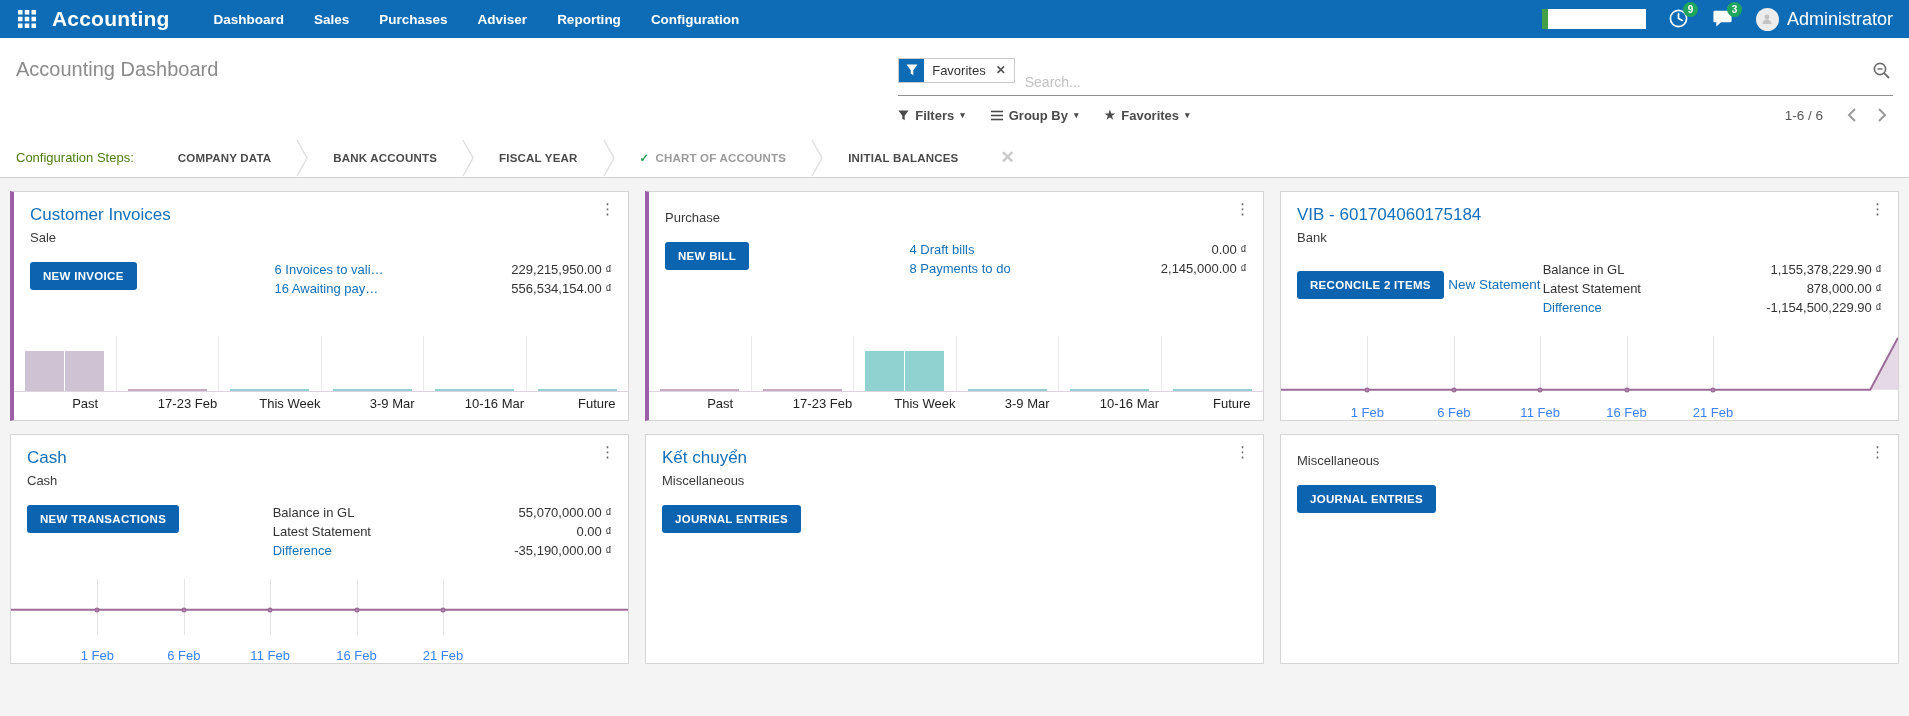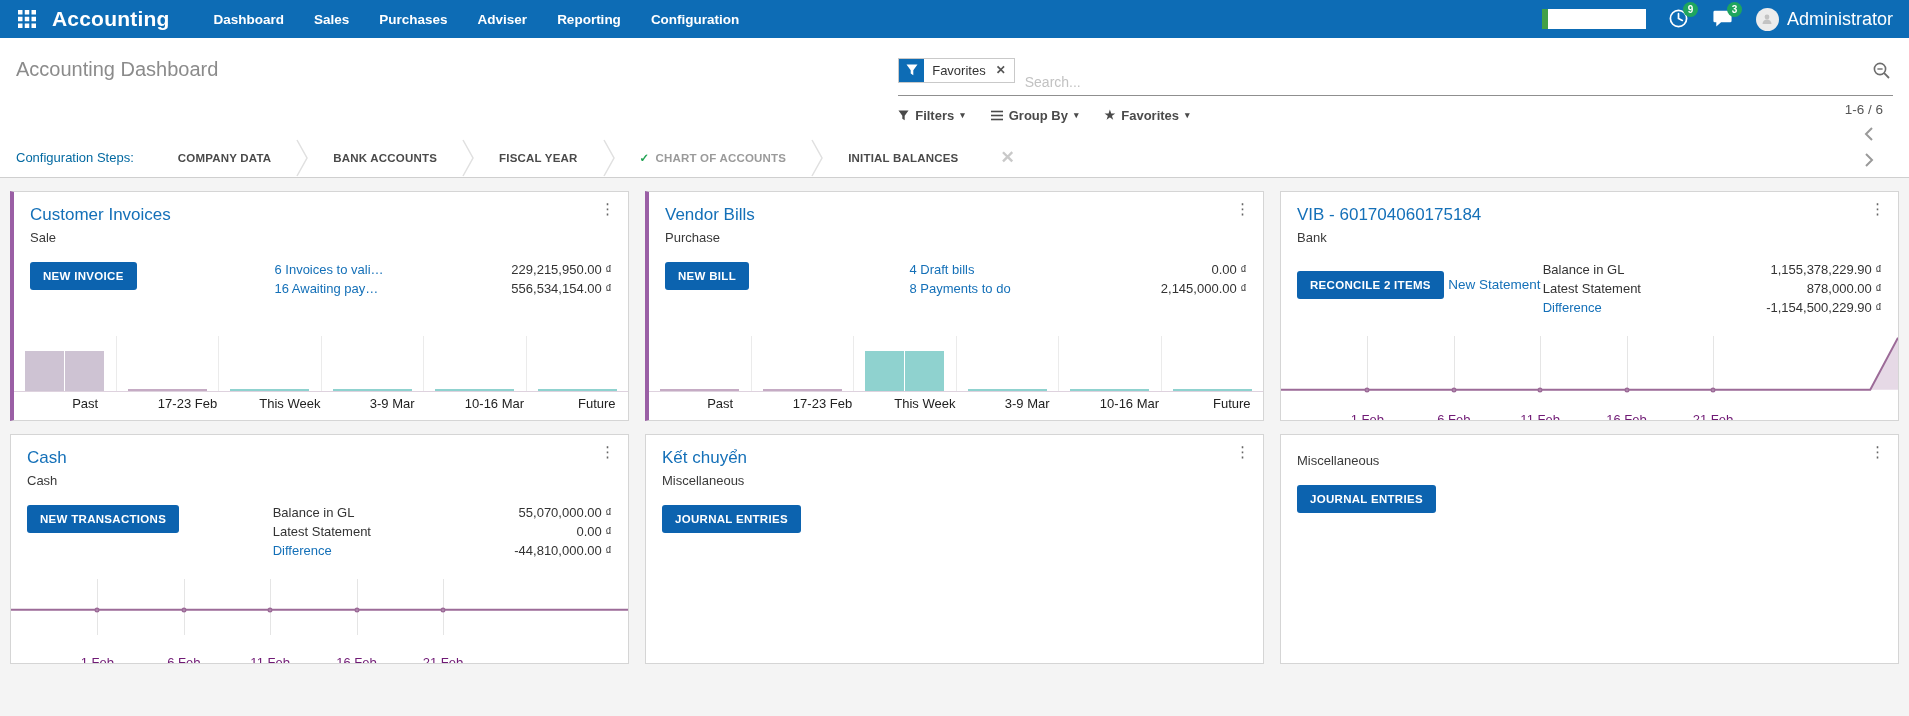--- a/index.html
+++ b/index.html
@@ -30,28 +30,28 @@
   .facet-icon { width:25px; background:#0d6cb5; display:flex; align-items:center; justify-content:center; }
   .facet-label { padding:0 8px; font-size:13px; color:#333; display:flex; align-items:center; }
   .facet-x { padding:0 8px 0 2px; color:#555; font-weight:700; font-size:12px; display:flex; align-items:center; cursor:pointer; }
   .search-input { flex:1; border:none; outline:none; font-size:14px; color:#555; padding:0 10px; background:transparent;margin-top:24px; }
   .search-input::placeholder { color:#c2c2c2; }
   .magnifier { cursor:pointer; display:flex; align-items:center; padding-right:2px; }
 
   .filters-row { display:flex; margin-top:6px; font-size:13px; color:#4a4a4a; gap:26px; height:26px; }
   .dropdown { display:flex; align-items:center; gap:6px; cursor:pointer; font-weight:600; }
   .caret { font-size:9px; color:#4a4a4a; }
-  .pager { margin-left:auto; display:flex; align-items:center; gap:8px; color:#555; font-size:13.5px;flex-direction:column; }
+  .pager { margin-left:auto; display:flex; align-items:center; gap:8px; color:#555; font-size:13.5px; }
   .pager-range { margin-right:10px; }
   .pager-btn { cursor:pointer; display:flex; align-items:center; padding:2px 6px; }
 
   
   .config-bar { display:flex; align-items:center; height:40px; border-bottom:1px solid #cfcfcf;
     padding:0 16px; background:#fff; margin-top:8px; }
-  .config-label { font-size:13px; color:#0369a1; margin-right:20px; }
+  .config-label { font-size:13px; color:#4d7c0f; margin-right:20px; }
   .steps { display:flex; align-items:center; height:100%; }
   .step { padding:0 24px; font-size:11.5px; font-weight:700; color:#4a4a4a; letter-spacing:.2px; cursor:pointer; white-space:nowrap; }
   .step.done { color:#9a9a9a; }
   .step .check { color:#21a353; margin-right:6px; font-weight:700; }
   .sep { height:100%; display:flex; align-items:center; }
   .steps-close { color:#c9c9c9; font-size:17px; font-weight:700; margin-left:18px; cursor:pointer; }
 
   
   .content { background:#f4f4f4; padding:13px 10px; height:560px; }
   .grid { display:grid; grid-template-columns:repeat(3,1fr); gap:13px 16px; }
@@ -77,21 +77,21 @@
   .plot { height:56px; position:relative; }
   .plot.bars { display:flex; border-bottom:1px solid #ded2de; }
   .bar-cell { flex:1; display:flex; align-items:flex-end; position:relative; }
   .bar-cell:not(:last-child) { border-right:1px solid #ebebeb; }
   .bar-pair { display:flex; align-items:flex-end; width:78%; margin:0 auto; gap:1px; height:100%; }
   .bar { flex:1; }
   .x-labels { height:22px; }
   .x-labels.flex { display:flex; align-items:center; }
   .x-label { flex:1; text-align:center; font-size:13px; color:#222;padding-left:40px; }
   .x-labels.abs { position:relative; }
-  .line-x-label { position:absolute; top:20px; transform:translateX(-50%); font-size:13px; color:#701a75; white-space:nowrap; }
+  .line-x-label { position:absolute; top:13px; transform:translateX(-50%); font-size:13px; color:#3b82f6; white-space:nowrap; }
   .gridline { position:absolute; top:0; bottom:0; width:1px; background:#e5e5e5; }
   .line-svg { position:absolute; inset:0; width:100%; height:100%; z-index:1; }
   .marker { position:absolute; width:5px; height:5px; border:2px solid #9c6b98; background:#fff;
     border-radius:50%; transform:translate(-50%,50%); z-index:2; }
 </style>
 </head>
 <body>
 
 <div class="topbar">
   <div class="apps-btn">
@@ -305,21 +305,20 @@
             <div class="x-label">3-9 Mar</div>
             <div class="x-label">10-16 Mar</div>
             <div class="x-label">Future</div>
           </div>
       </div>
     </div>
 
     <div class="card accent">
       <span class="kebab">⋮</span>
       <div class="card-head">
-        <div class="card-title">Vendor Bills</div>
         <div class="card-sub">Purchase</div>
       </div>
       <div class="card-body">
         <div class="left-col">
           <button class="btn">NEW BILL</button>
         </div>
         <div class="rows">
           <div class="row">
             <span class="lbl link">4 Draft bills</span>
             <span class="amt">0.00 ₫</span>
@@ -442,21 +441,21 @@
           <div class="row">
             <span class="lbl">Balance in GL</span>
             <span class="amt">55,070,000.00 ₫</span>
           </div>
           <div class="row">
             <span class="lbl">Latest Statement</span>
             <span class="amt">0.00 ₫</span>
           </div>
           <div class="row">
             <span class="lbl link">Difference</span>
-            <span class="amt">-44,810,000.00 ₫</span>
+            <span class="amt">-35,190,000.00 ₫</span>
           </div>
         </div>
       </div>
       <div class="chart">
         <div class="plot line">
             <div class="gridline" style="left: 14%;"></div>
             <div class="gridline" style="left: 28%;"></div>
             <div class="gridline" style="left: 42%;"></div>
             <div class="gridline" style="left: 56%;"></div>
             <div class="gridline" style="left: 70%;"></div>

